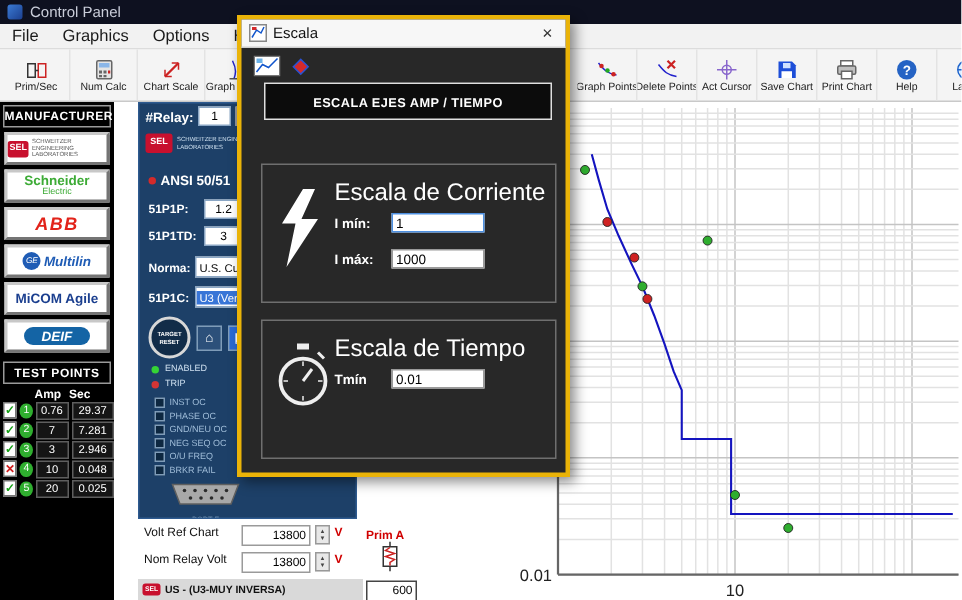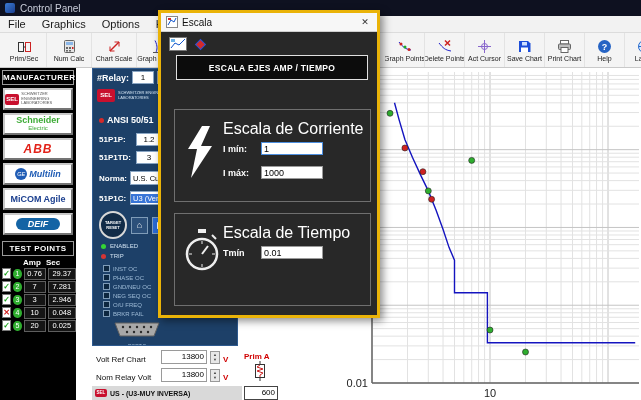--- a/index.html
+++ b/index.html
@@ -78,21 +78,21 @@
   .elrow{position:absolute;display:flex;align-items:center;gap:3px}
   .elchk{width:5px;height:5px;background:#0d2740;border:1px solid #7f9cb8}
   .eltxt{font-size:6px;color:#9fbcd8;white-space:nowrap}
   .tgt{width:24px;height:24px;border-radius:50%;background:#122c48;border:2px solid #d8d8d8;
        color:#fff;font-size:4px;font-weight:bold;text-align:center;display:flex;align-items:center;
        justify-content:center;line-height:5px}
   .sqbtn{width:15px;height:15px;background:#2c507a;border:1px solid #7f9cb8;color:#fff;font-size:9px;
          text-align:center;line-height:14px}
 
   
-  .vrow{position:absolute;display:flex;align-items:flex-end;gap:3px}
+  .vrow{position:absolute;display:flex;align-items:flex-start;gap:3px}
   .vlbl{font-size:8px;color:#111;width:62px}
   .vval{background:#fff;border:1px solid #9a9a9a;width:42px;height:12px;line-height:12px;
         text-align:right;padding-right:2px;font-size:8px;color:#000}
   .vunit{color:#d00000;font-weight:bold;font-size:8px}
   #bottomstrip{position:absolute;left:92px;top:386px;width:150px;height:14px;background:#d9d9d9;
                display:flex;align-items:center;gap:3px;padding-left:3px;box-sizing:border-box;z-index:21}
   #bottomstrip .selbox{font-size:4.5px;width:12px;line-height:8px}
   #bottomstrip .cname{font-size:7px;font-weight:bold;color:#111;white-space:nowrap}
 
   

